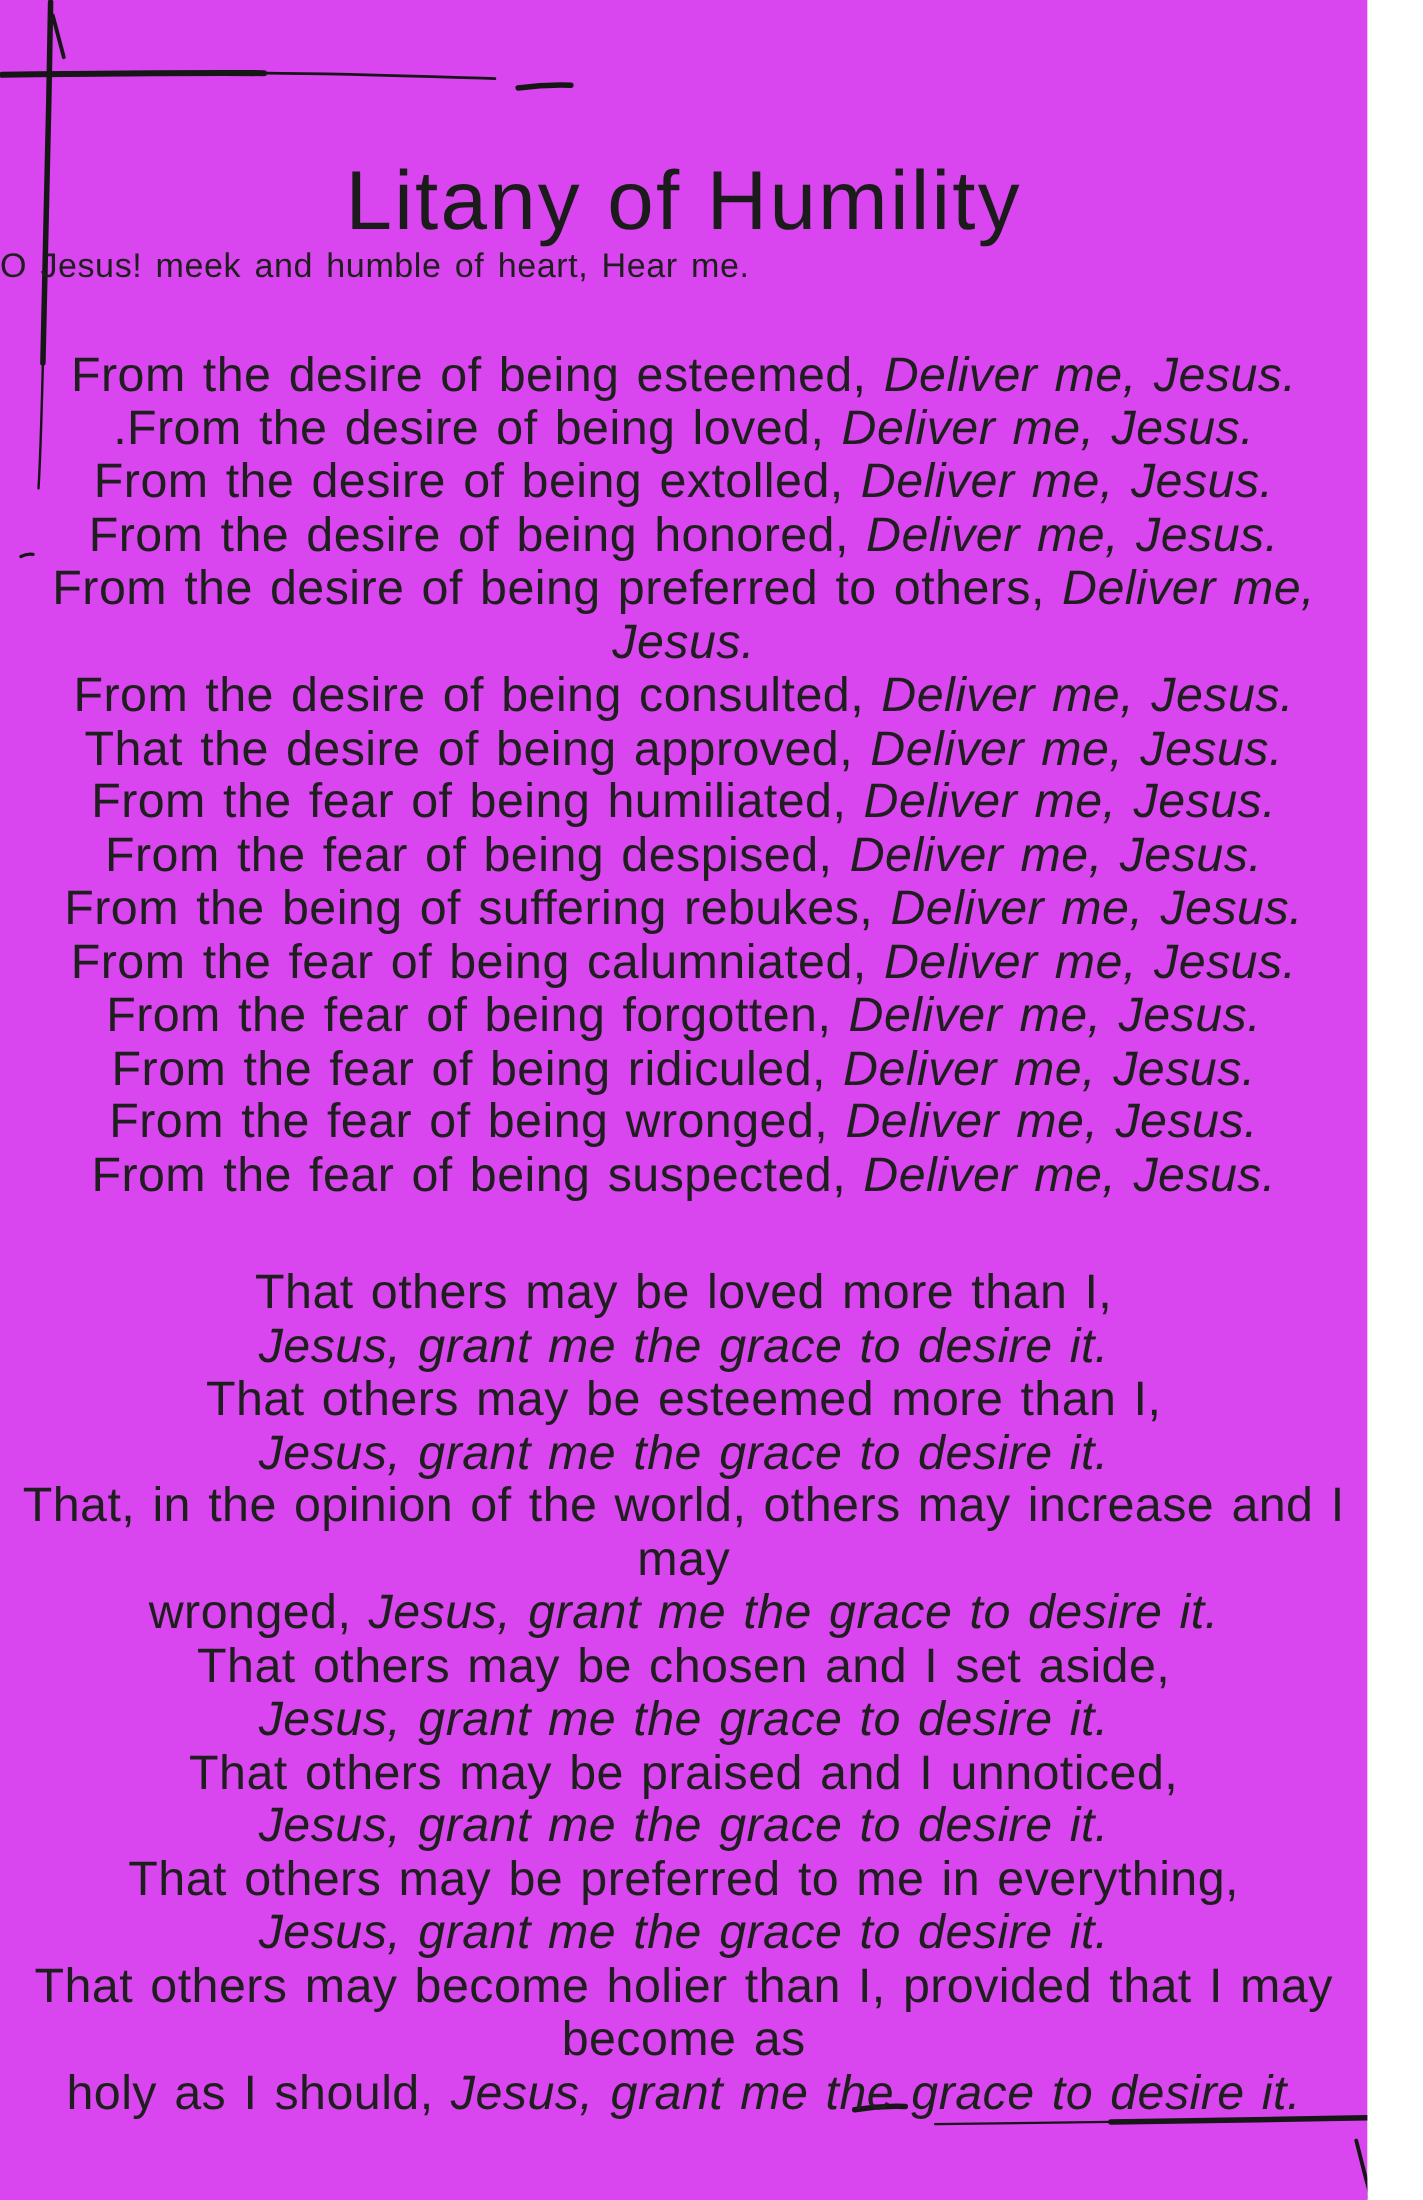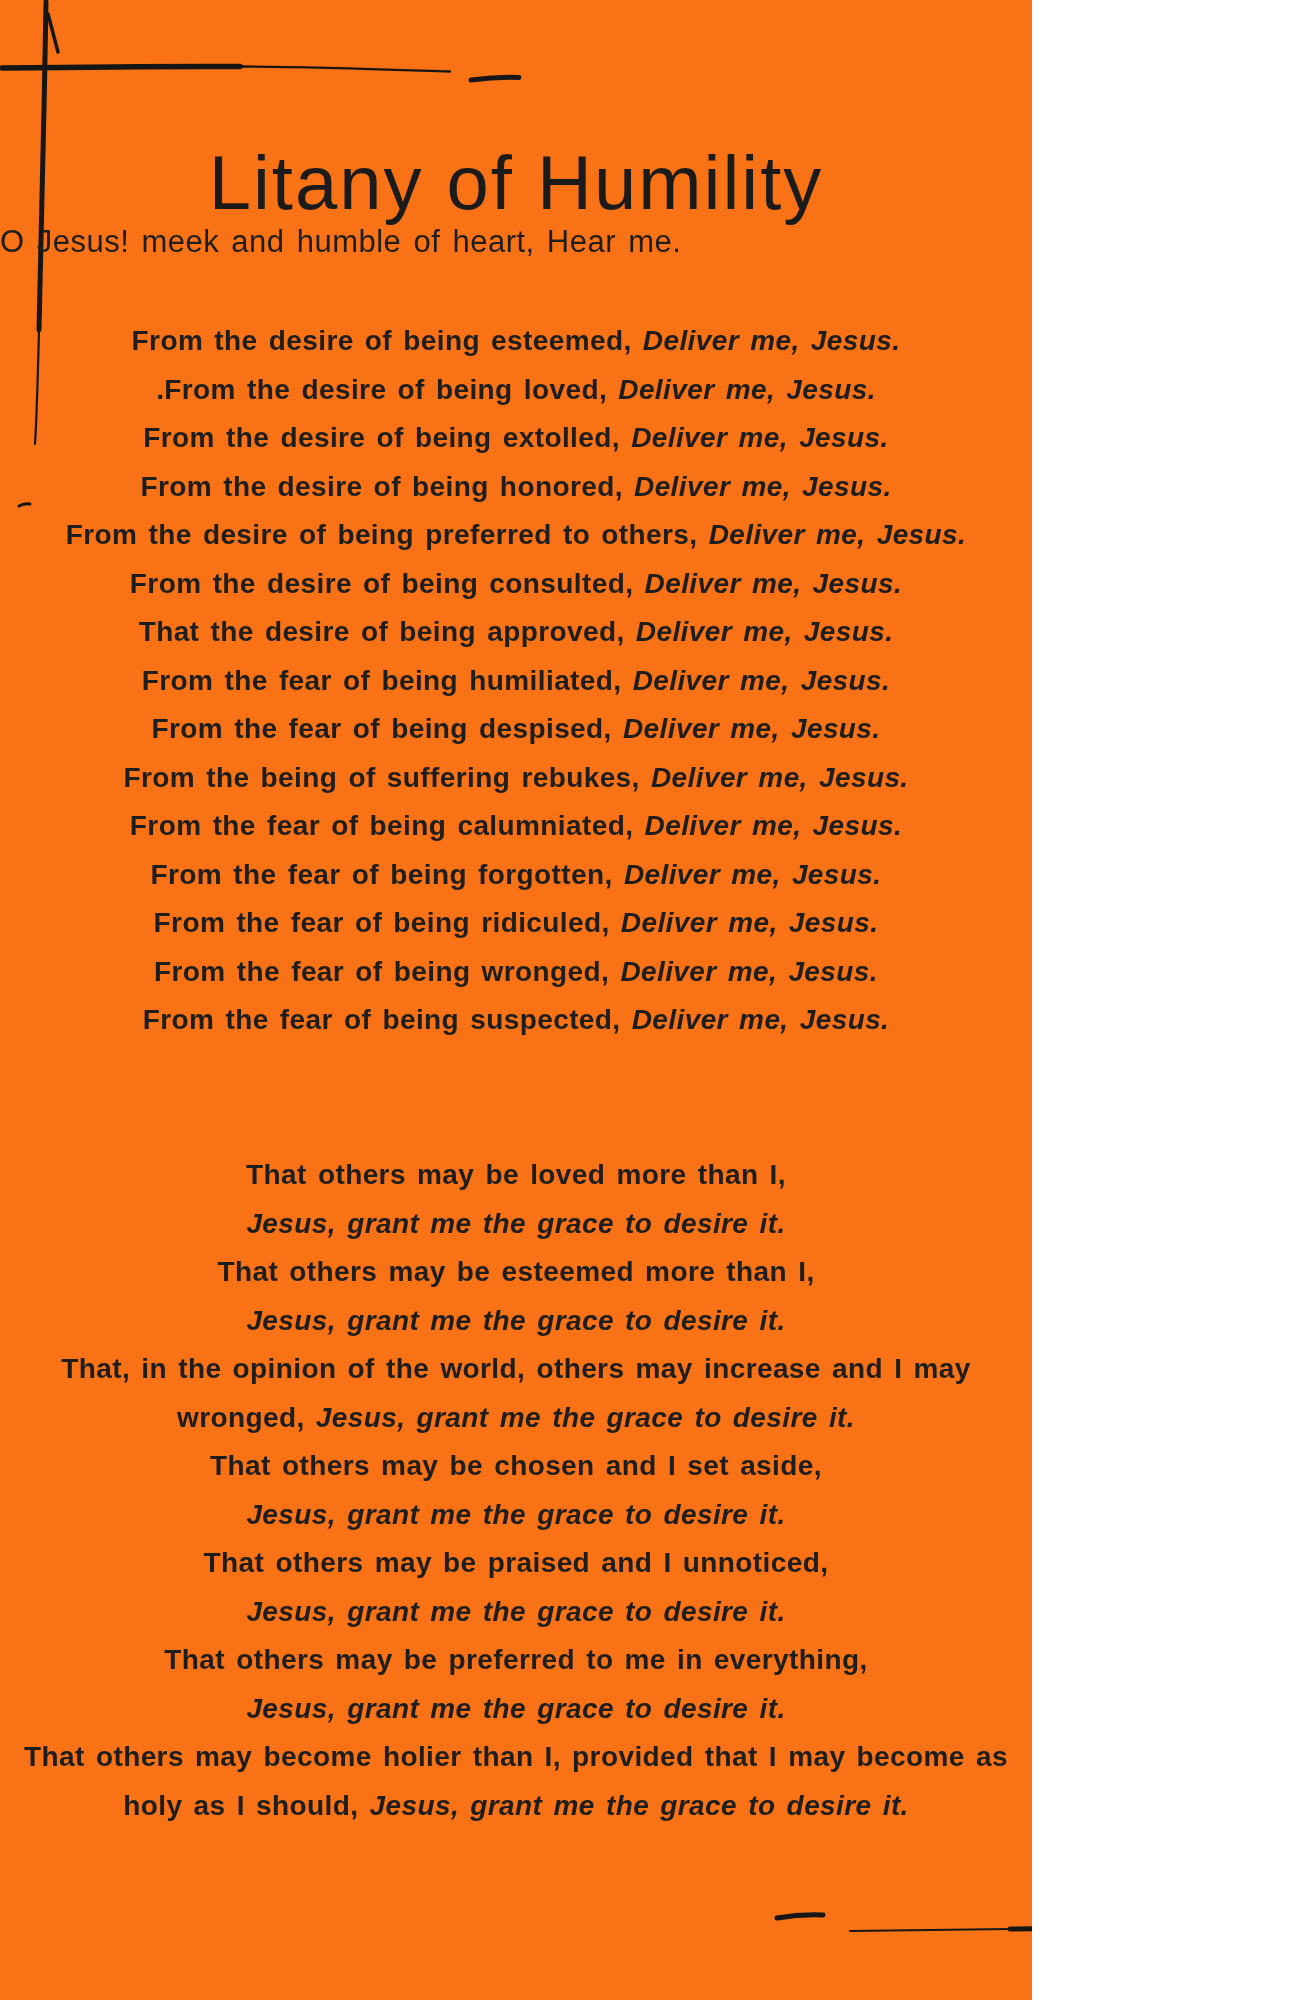--- a/index.html
+++ b/index.html
@@ -2,23 +2,23 @@
 <html><head>
 <meta charset="utf-8">
 <style>
   html, body {
     margin: 0;
     padding: 0;
     background: #ffffff;
   }
   .page {
     position: relative;
-    width: 1032px;
+    width: 1243px;
     height: 2000px;
-    background: #f97316;
+    background: #d946ef;
     overflow: hidden;
     font-family: "Liberation Sans", "DejaVu Sans", sans-serif;
     color: #1c1c1c;
   }
   .deco {
     position: absolute;
     top: 0;
     left: 0;
     pointer-events: none;
   }
@@ -51,22 +51,22 @@
     position: absolute;
     left: 0;
     width: 100%;
     text-align: center;
   }
   .stanza-1 { top: 317px; }
   .stanza-2 { top: 1151px; }
   .line {
     margin: 0;
     line-height: 48.5px;
-    font-size: 28px;
-    font-weight: 700;
+    font-size: 44px;
+    font-weight: 400;
     letter-spacing: 0.4px;
     word-spacing: 3px;
     color: #1e1e1e;
     white-space: nowrap;
   }
   .reg { white-space: pre-wrap; }
   .ital {
     white-space: pre-wrap;
     font-style: italic;
   }

